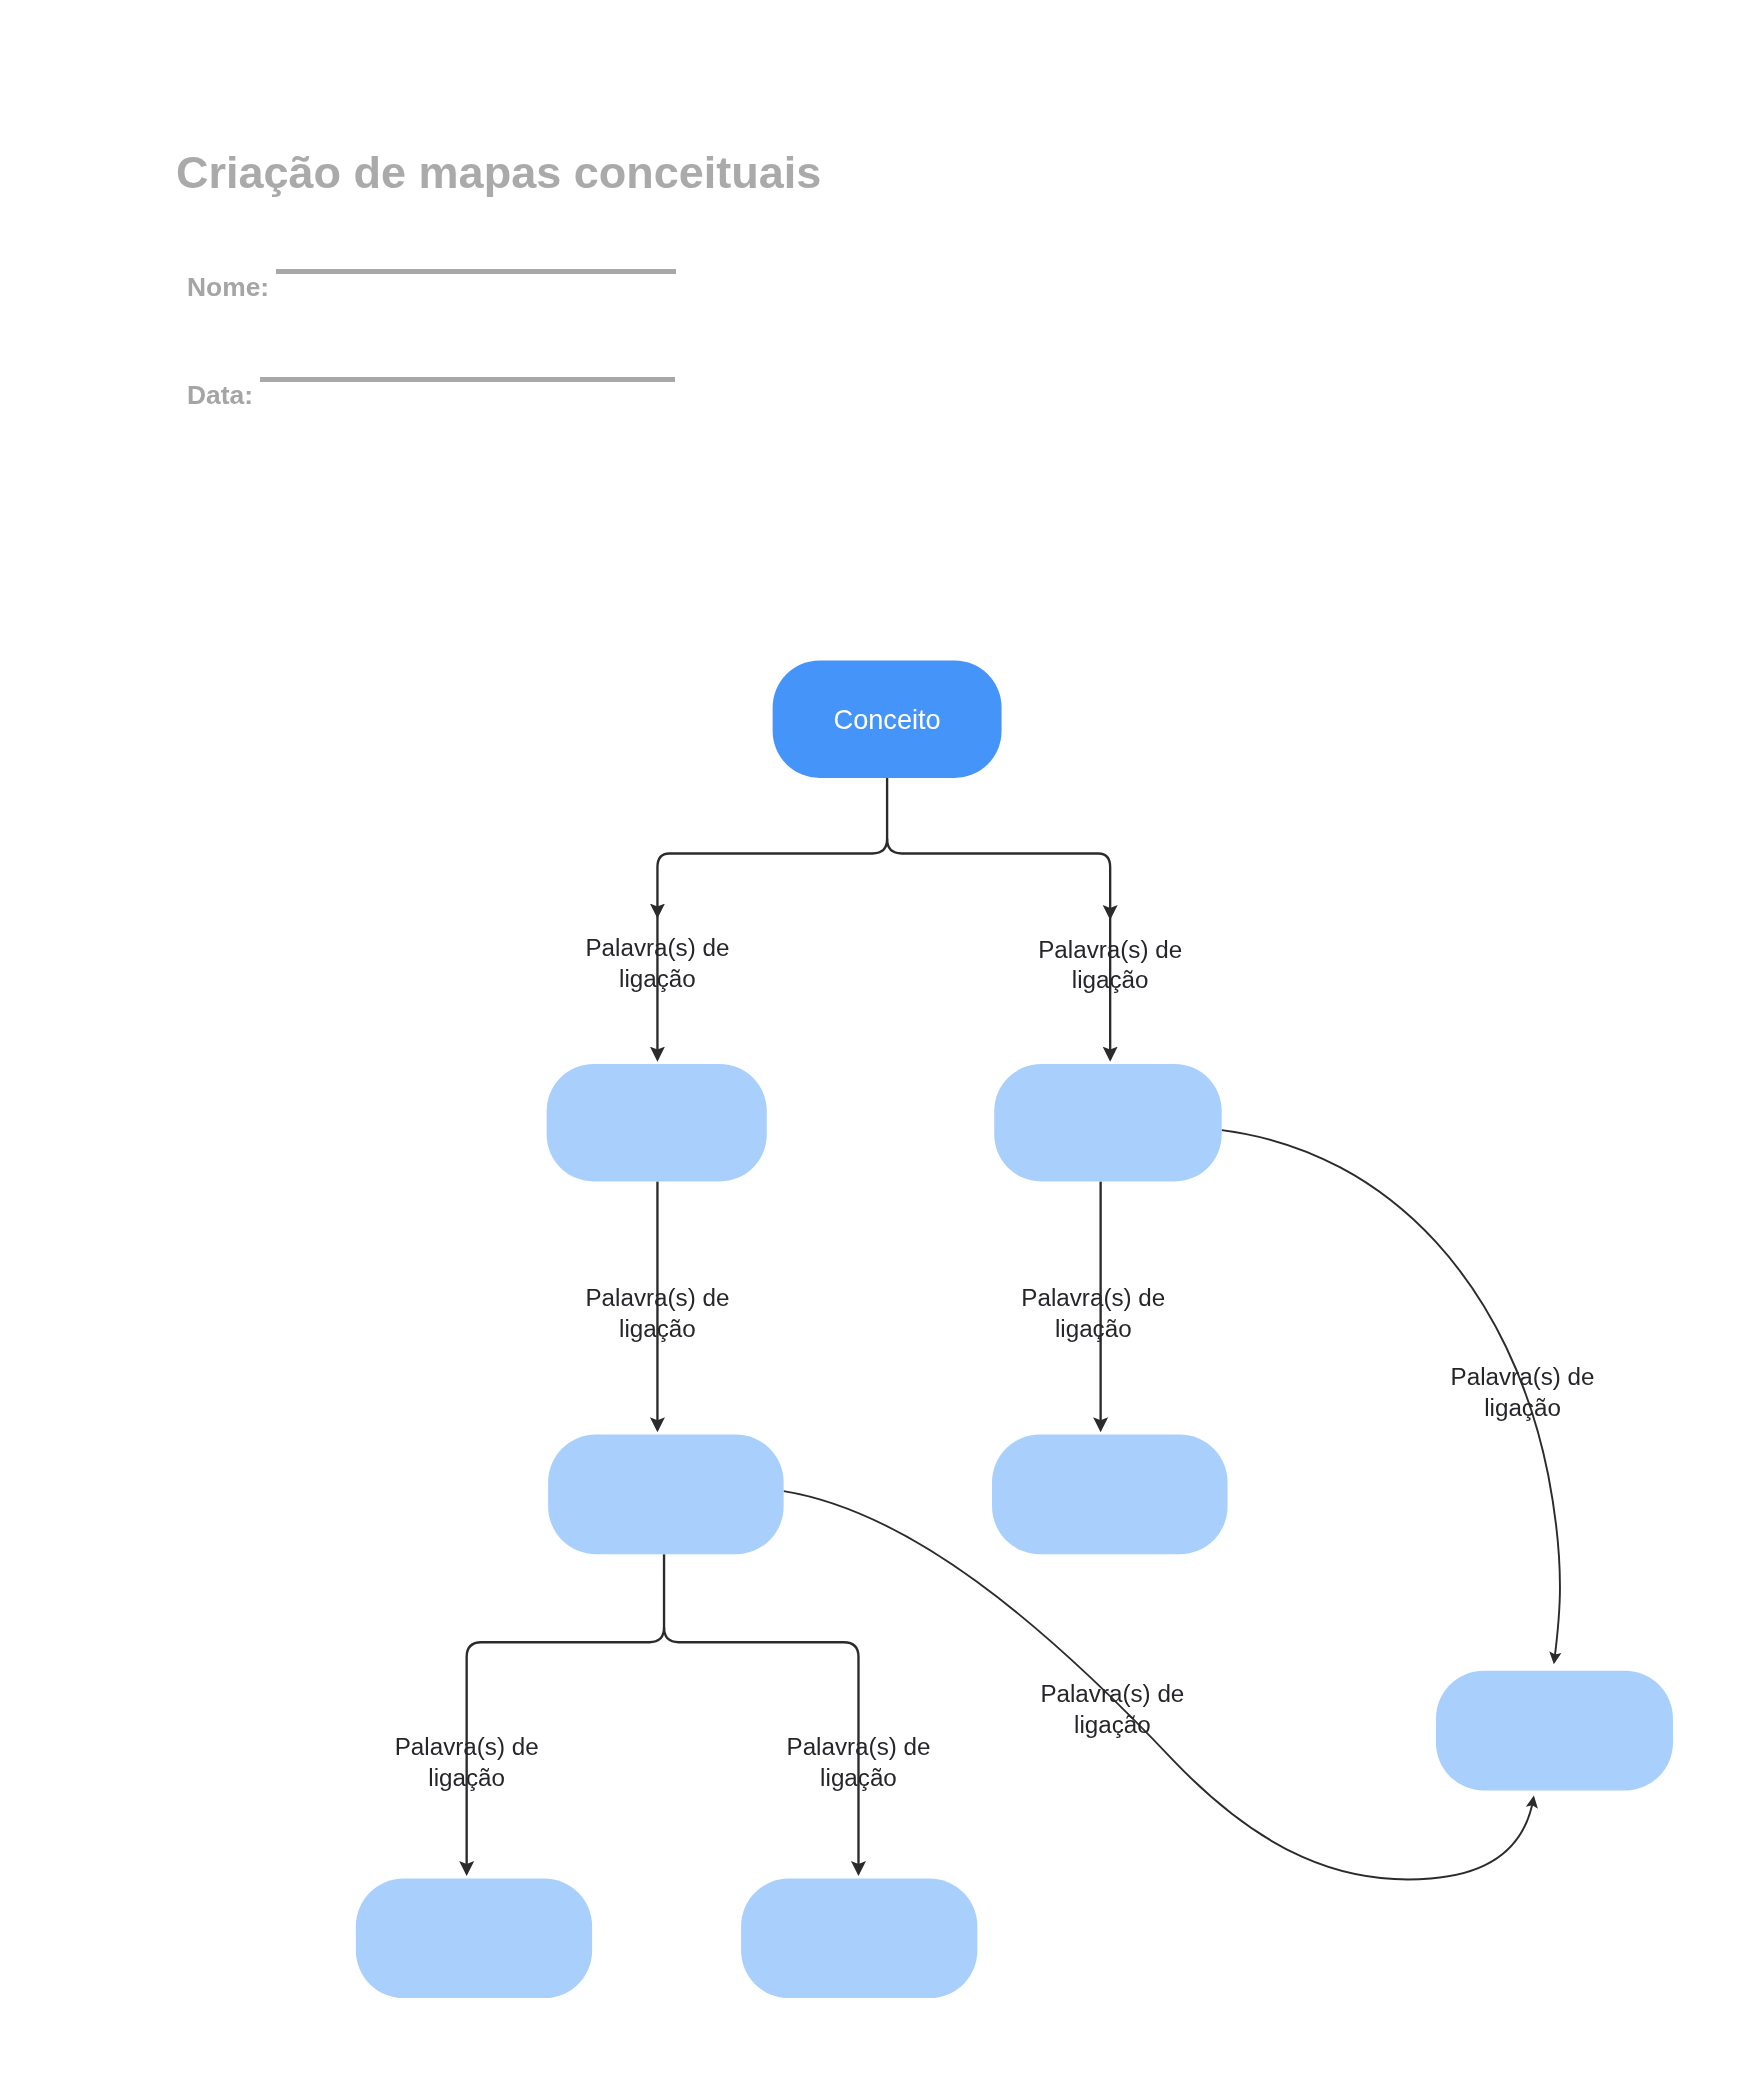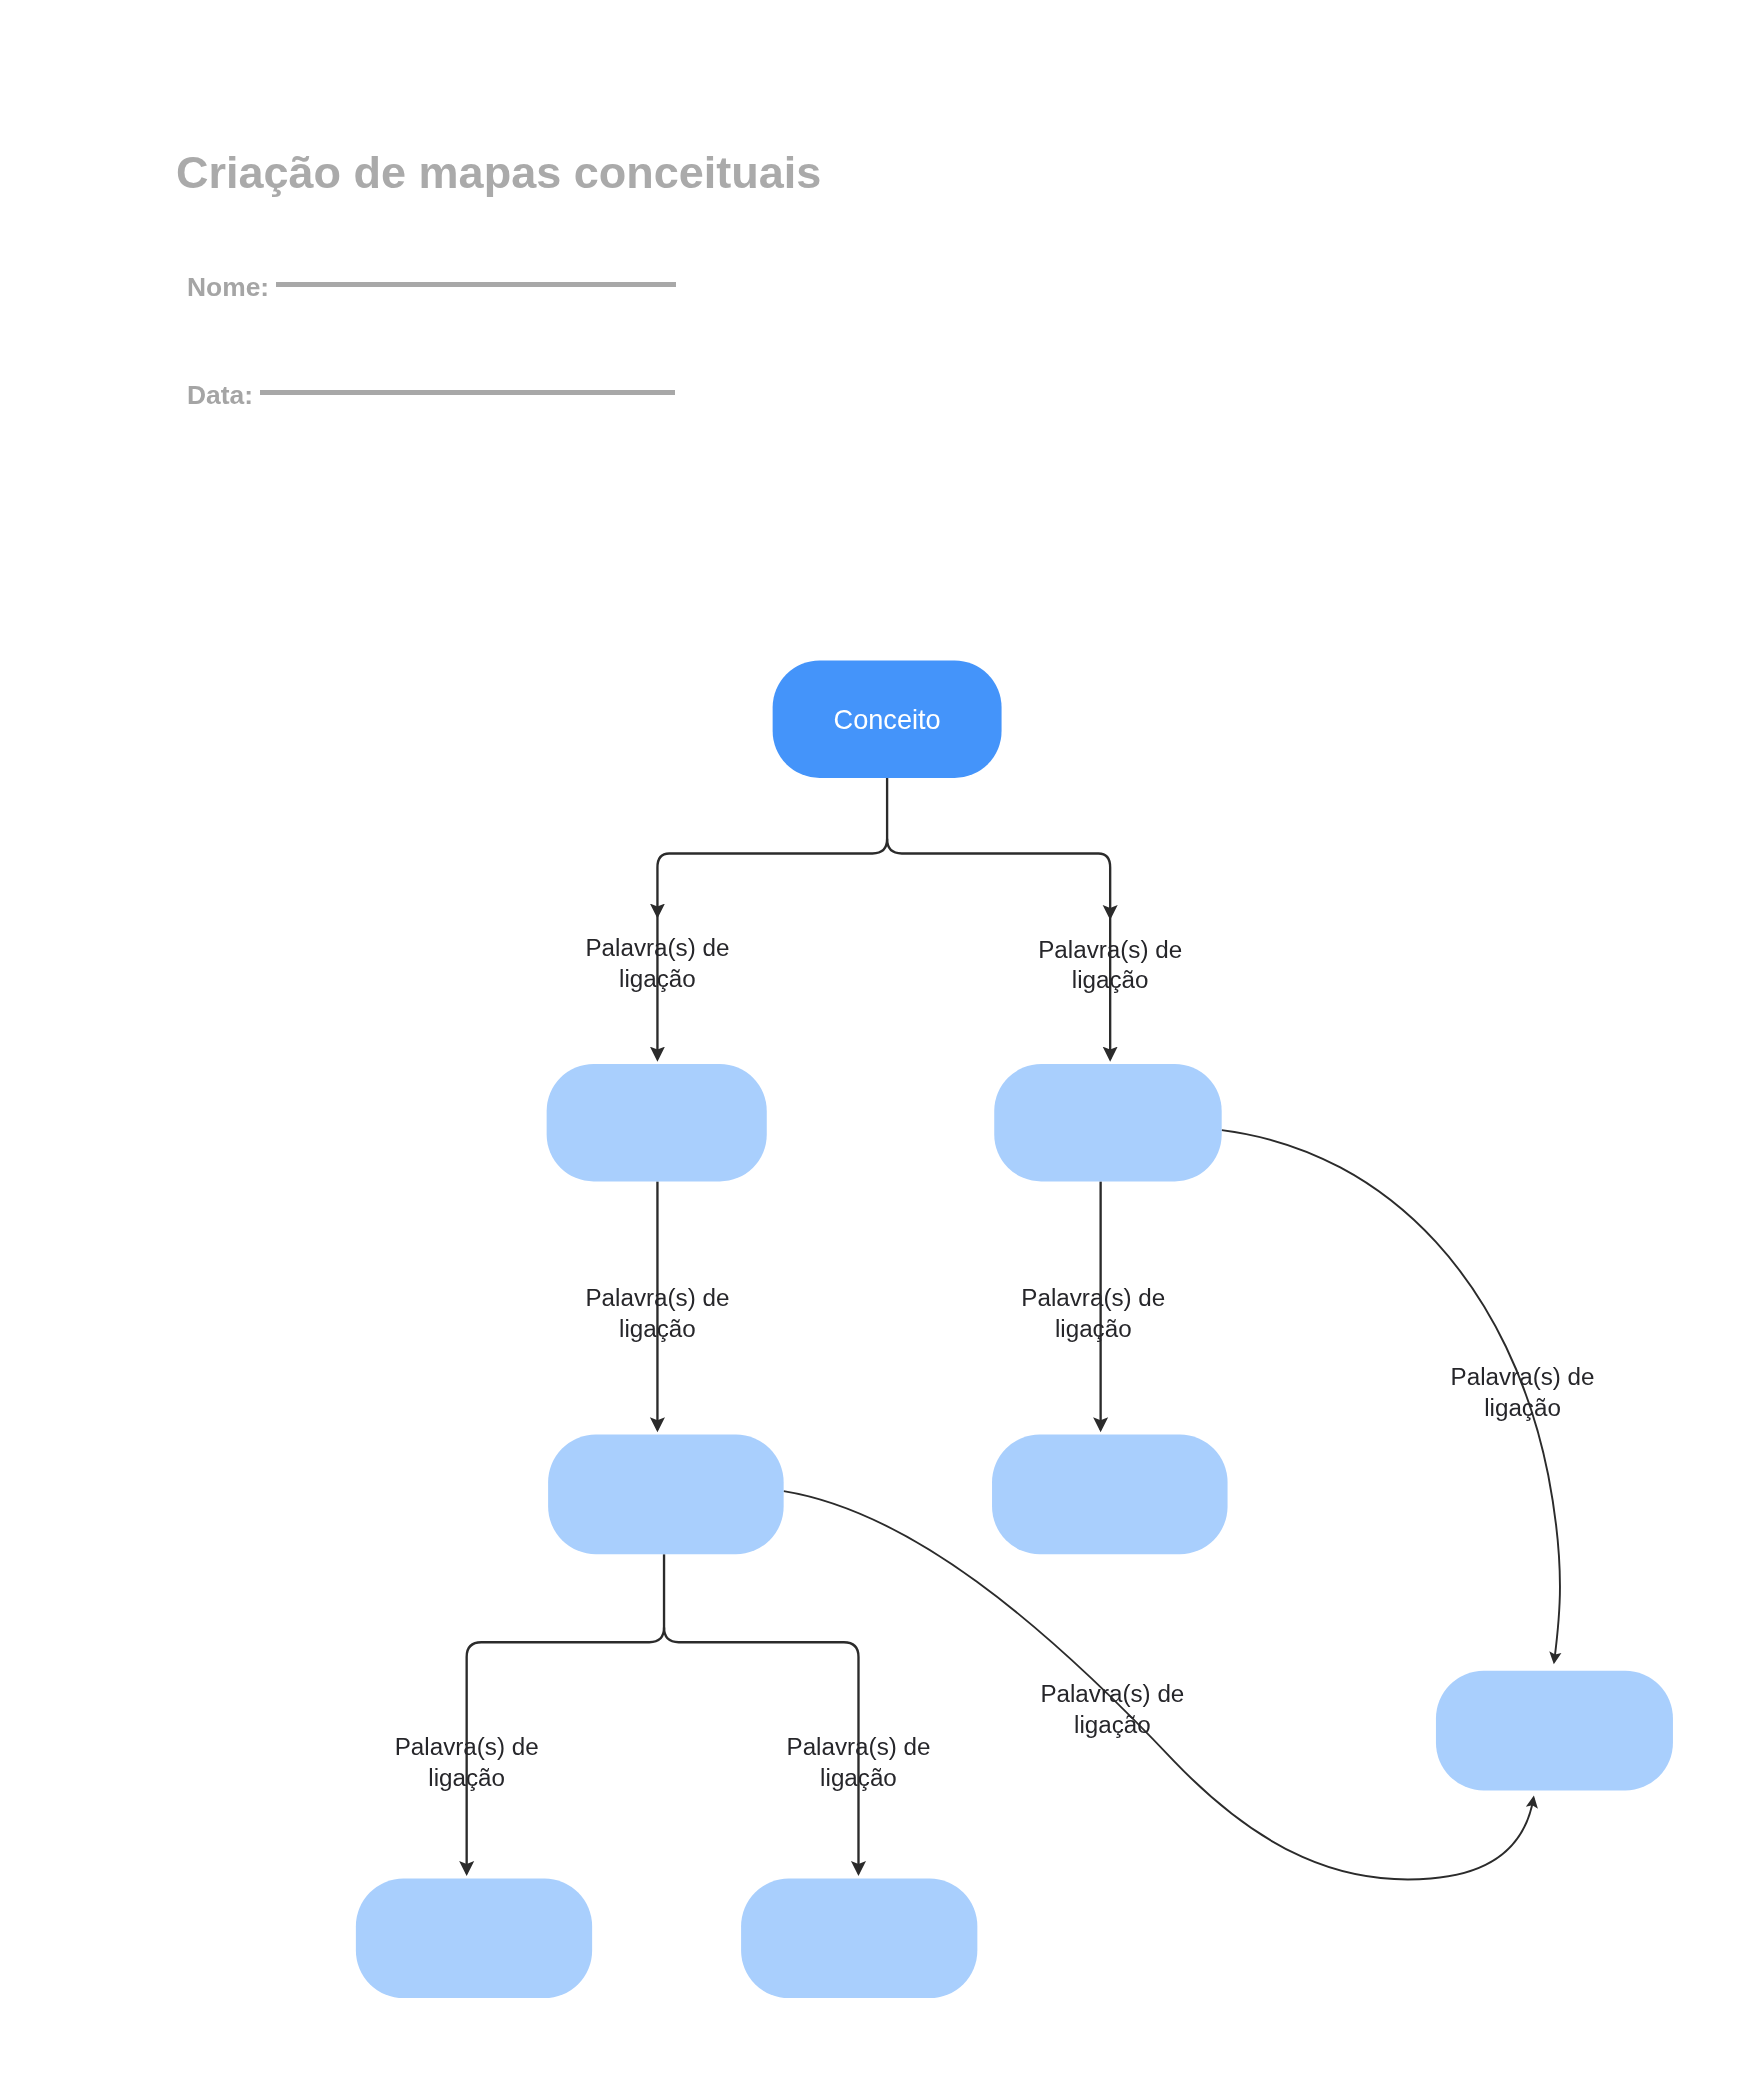--- a/index.html
+++ b/index.html
@@ -32,21 +32,21 @@
     top: 147px;
     font-size: 45px;
     font-weight: bold;
     color: #aaaaaa;
     letter-spacing: 0px;
     white-space: nowrap;
   }
   .field-row {
     position: absolute;
     display: flex;
-    align-items: center;
+    align-items: flex-start;
     color: #a5a5a5;
     font-size: 26.4px;
     font-weight: bold;
     white-space: nowrap;
   }
   .field-name { left: 187px; top: 272px; }
   .field-date { left: 187px; top: 380px; }
   .field-label {
     color: #a5a5a5;
     margin-right: 7.3px;

